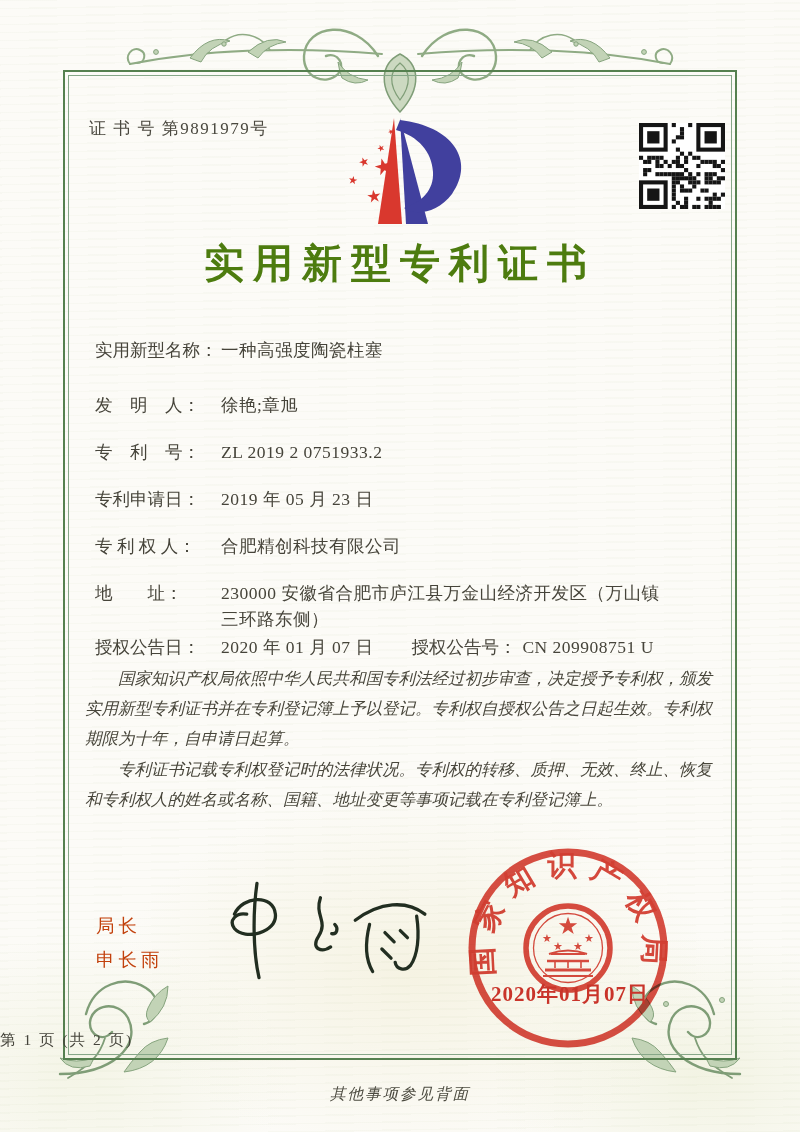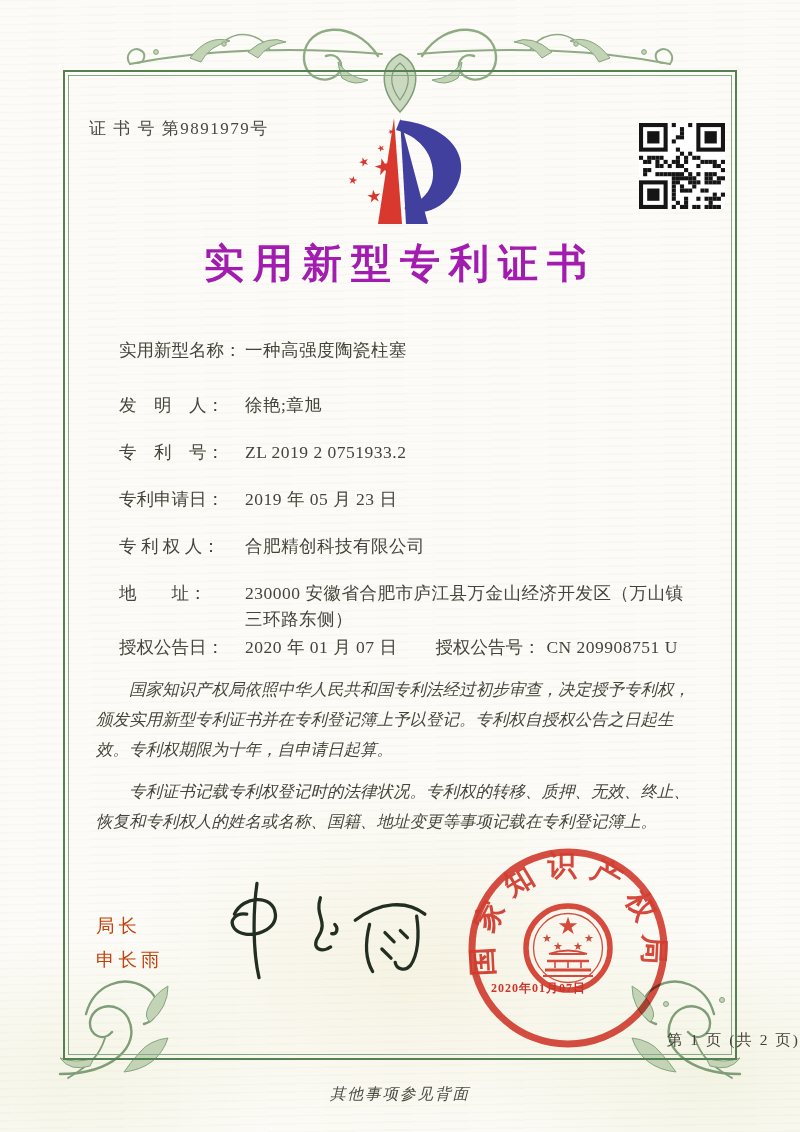--- a/index.html
+++ b/index.html
@@ -13,40 +13,40 @@
     font-family:"Liberation Serif","DejaVu Serif",serif;color:#3f3d35;
   }
   .texture{position:absolute;inset:0;pointer-events:none;
     background:repeating-linear-gradient(179deg, rgba(168,186,136,.05) 0 1.5px, rgba(0,0,0,0) 1.5px 8px);}
   .frame{position:absolute;left:63px;top:70px;width:670px;height:986px;border:2px solid #55804f;}
   .frame::before{content:"";position:absolute;inset:3px;border:1px solid #86a788;}
   .cert-no{position:absolute;left:89px;top:117px;font-size:17px;letter-spacing:1.5px;color:#4a483f;white-space:pre;}
   .logo{position:absolute;left:334px;top:110px;width:150px;height:120px;}
   .qr{position:absolute;left:639px;top:123px;width:86px;height:86px;}
   .title{position:absolute;left:0;right:0;top:236px;text-align:center;font-size:40px;font-weight:600;
-    letter-spacing:9px;color:#a21caf;}
+    letter-spacing:9px;color:#4d7c0f;}
   .fields{position:absolute;left:95px;top:337px;width:618px;font-size:17.5px;line-height:26px;color:#46443a;}
-  .frow{display:flex;margin-bottom:21px;margin-left:24px;}
+  .frow{display:flex;margin-bottom:21px;}
   .frow.first{margin-bottom:29px;}
   .frow.addr{margin-bottom:2px;}
   .flabel{flex:none;width:126px;white-space:pre;}
   .fvalue{white-space:pre-line;letter-spacing:.5px;}
   .grant-group2{margin-left:38px;display:flex;}
   .grant-group2 .flabel{width:auto;margin-right:6px;}
   .body-text{position:absolute;left:84px;top:663px;width:633px;font-size:16.5px;line-height:1.82;
     font-style:italic;color:#48463b;}
-  .body-text p{margin:12px;text-indent:2em;}
+  .body-text p{margin:1px;text-indent:2em;}
   .director{position:absolute;left:96px;top:913px;font-family:"Liberation Sans","DejaVu Sans",sans-serif;
     font-size:18.5px;letter-spacing:4px;color:#c2410c;}
   .director .name{margin-top:9px;}
   .signature{position:absolute;left:216px;top:876px;width:215px;height:105px;}
   .seal{position:absolute;left:462px;top:842px;width:212px;height:212px;mix-blend-mode:multiply;opacity:.96;}
-  .seal-date{position:absolute;left:491px;top:980px;font-size:12px;font-weight:bold;letter-spacing:1px;
+  .seal-date{position:absolute;left:491px;top:980px;font-size:21px;font-weight:bold;letter-spacing:1px;
     color:#c9342a;z-index:4;white-space:pre;}
-  .page-no{position:absolute;left:0;right:0;top:1030px;text-align:right;font-size:15.5px;letter-spacing:2px;color:#45443b;padding-left:24px;}
+  .page-no{position:absolute;left:0;right:0;top:1030px;text-align:left;font-size:15.5px;letter-spacing:2px;color:#45443b;}
   .back-note{position:absolute;left:0;right:0;top:1084px;text-align:center;font-size:15.5px;font-style:italic;
     letter-spacing:2px;color:#4c4b40;}
   .garland{position:absolute;left:120px;top:0;width:560px;height:118px;}
   .corner-bl{position:absolute;left:52px;top:960px;width:138px;height:122px;transform:scaleX(-1);}
   .corner-br{position:absolute;left:610px;top:960px;width:138px;height:122px;}
 </style>
 </head>
 <body>
 
 <div class="texture"></div>

